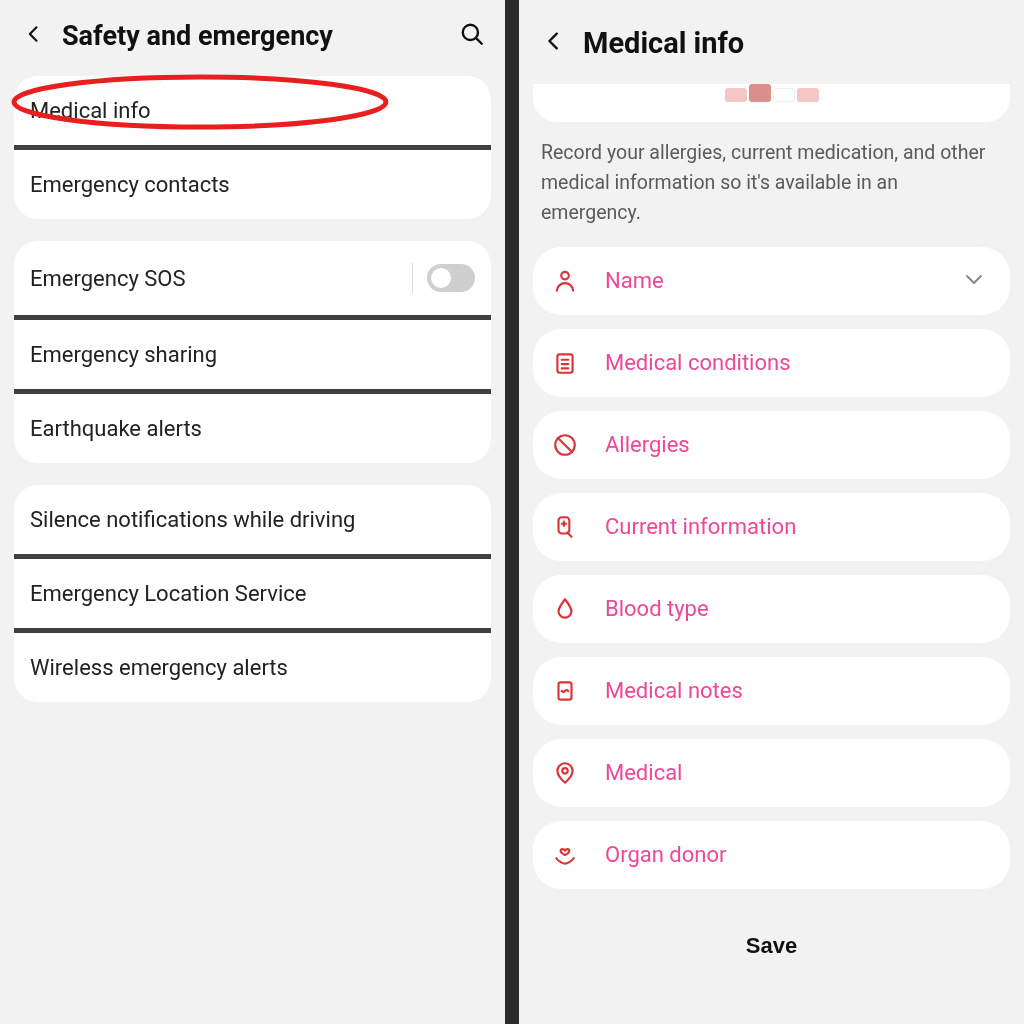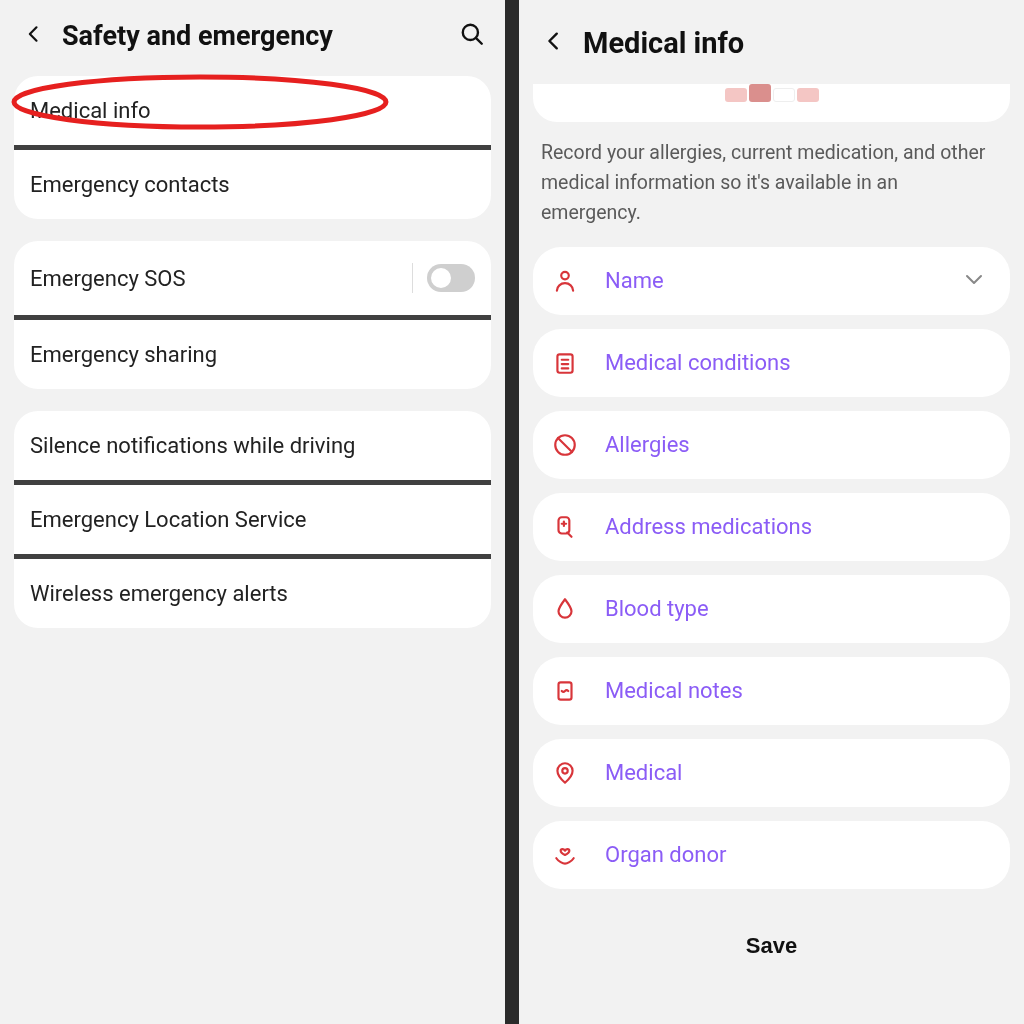--- a/index.html
+++ b/index.html
@@ -141,21 +141,21 @@
   .field .icon {
     width: 28px;
     height: 28px;
     display: flex;
     align-items: center;
     justify-content: center;
   }
   .field .icon svg { width: 26px; height: 26px; stroke: #d8353a; }
   .field .flabel {
     font-size: 22px;
-    color: #8b5cf6;
+    color: #ec4899;
     flex: 1;
   }
   .chev svg { stroke: #888; }
 
   .bottom-actions {
     display: flex;
     padding: 20px 0 4px 0;
   }
   .bottom-actions button {
     flex: 1;
@@ -202,20 +202,23 @@
     <div class="row">
       <span class="label">Emergency SOS</span>
       <span class="toggle-sep"></span>
       <span class="toggle-track">
         <span class="toggle-knob"></span>
       </span>
     </div>
     <div class="row">
       <span class="label">Emergency sharing</span>
     </div>
+    <div class="row">
+      <span class="label">Earthquake alerts</span>
+    </div>
   </div>
 
   <div class="card">
     <div class="row">
       <span class="label">Silence notifications while driving</span>
     </div>
     <div class="row">
       <span class="label">Emergency Location Service</span>
     </div>
     <div class="row">
@@ -286,21 +289,21 @@
 
   <div class="field">
     <span class="icon">
       <svg viewBox="0 0 24 24" fill="none" stroke-width="2" stroke-linecap="round">
           <rect x="6" y="3" width="10" height="15" rx="3"></rect>
           <line x1="9" y1="9" x2="13" y2="9"></line>
           <line x1="11" y1="7" x2="11" y2="11"></line>
           <path d="M14 17l4 4"></path>
         </svg>
     </span>
-    <span class="flabel">Address medications</span>
+    <span class="flabel">Current information</span>
   </div>
 
   <div class="field">
     <span class="icon">
       <svg viewBox="0 0 24 24" fill="none" stroke-width="2" stroke-linecap="round" stroke-linejoin="round">
           <path d="M12 3c3 4 6 8 6 11a6 6 0 01-12 0c0-3 3-7 6-11z"></path>
         </svg>
     </span>
     <span class="flabel">Blood type</span>
   </div>

